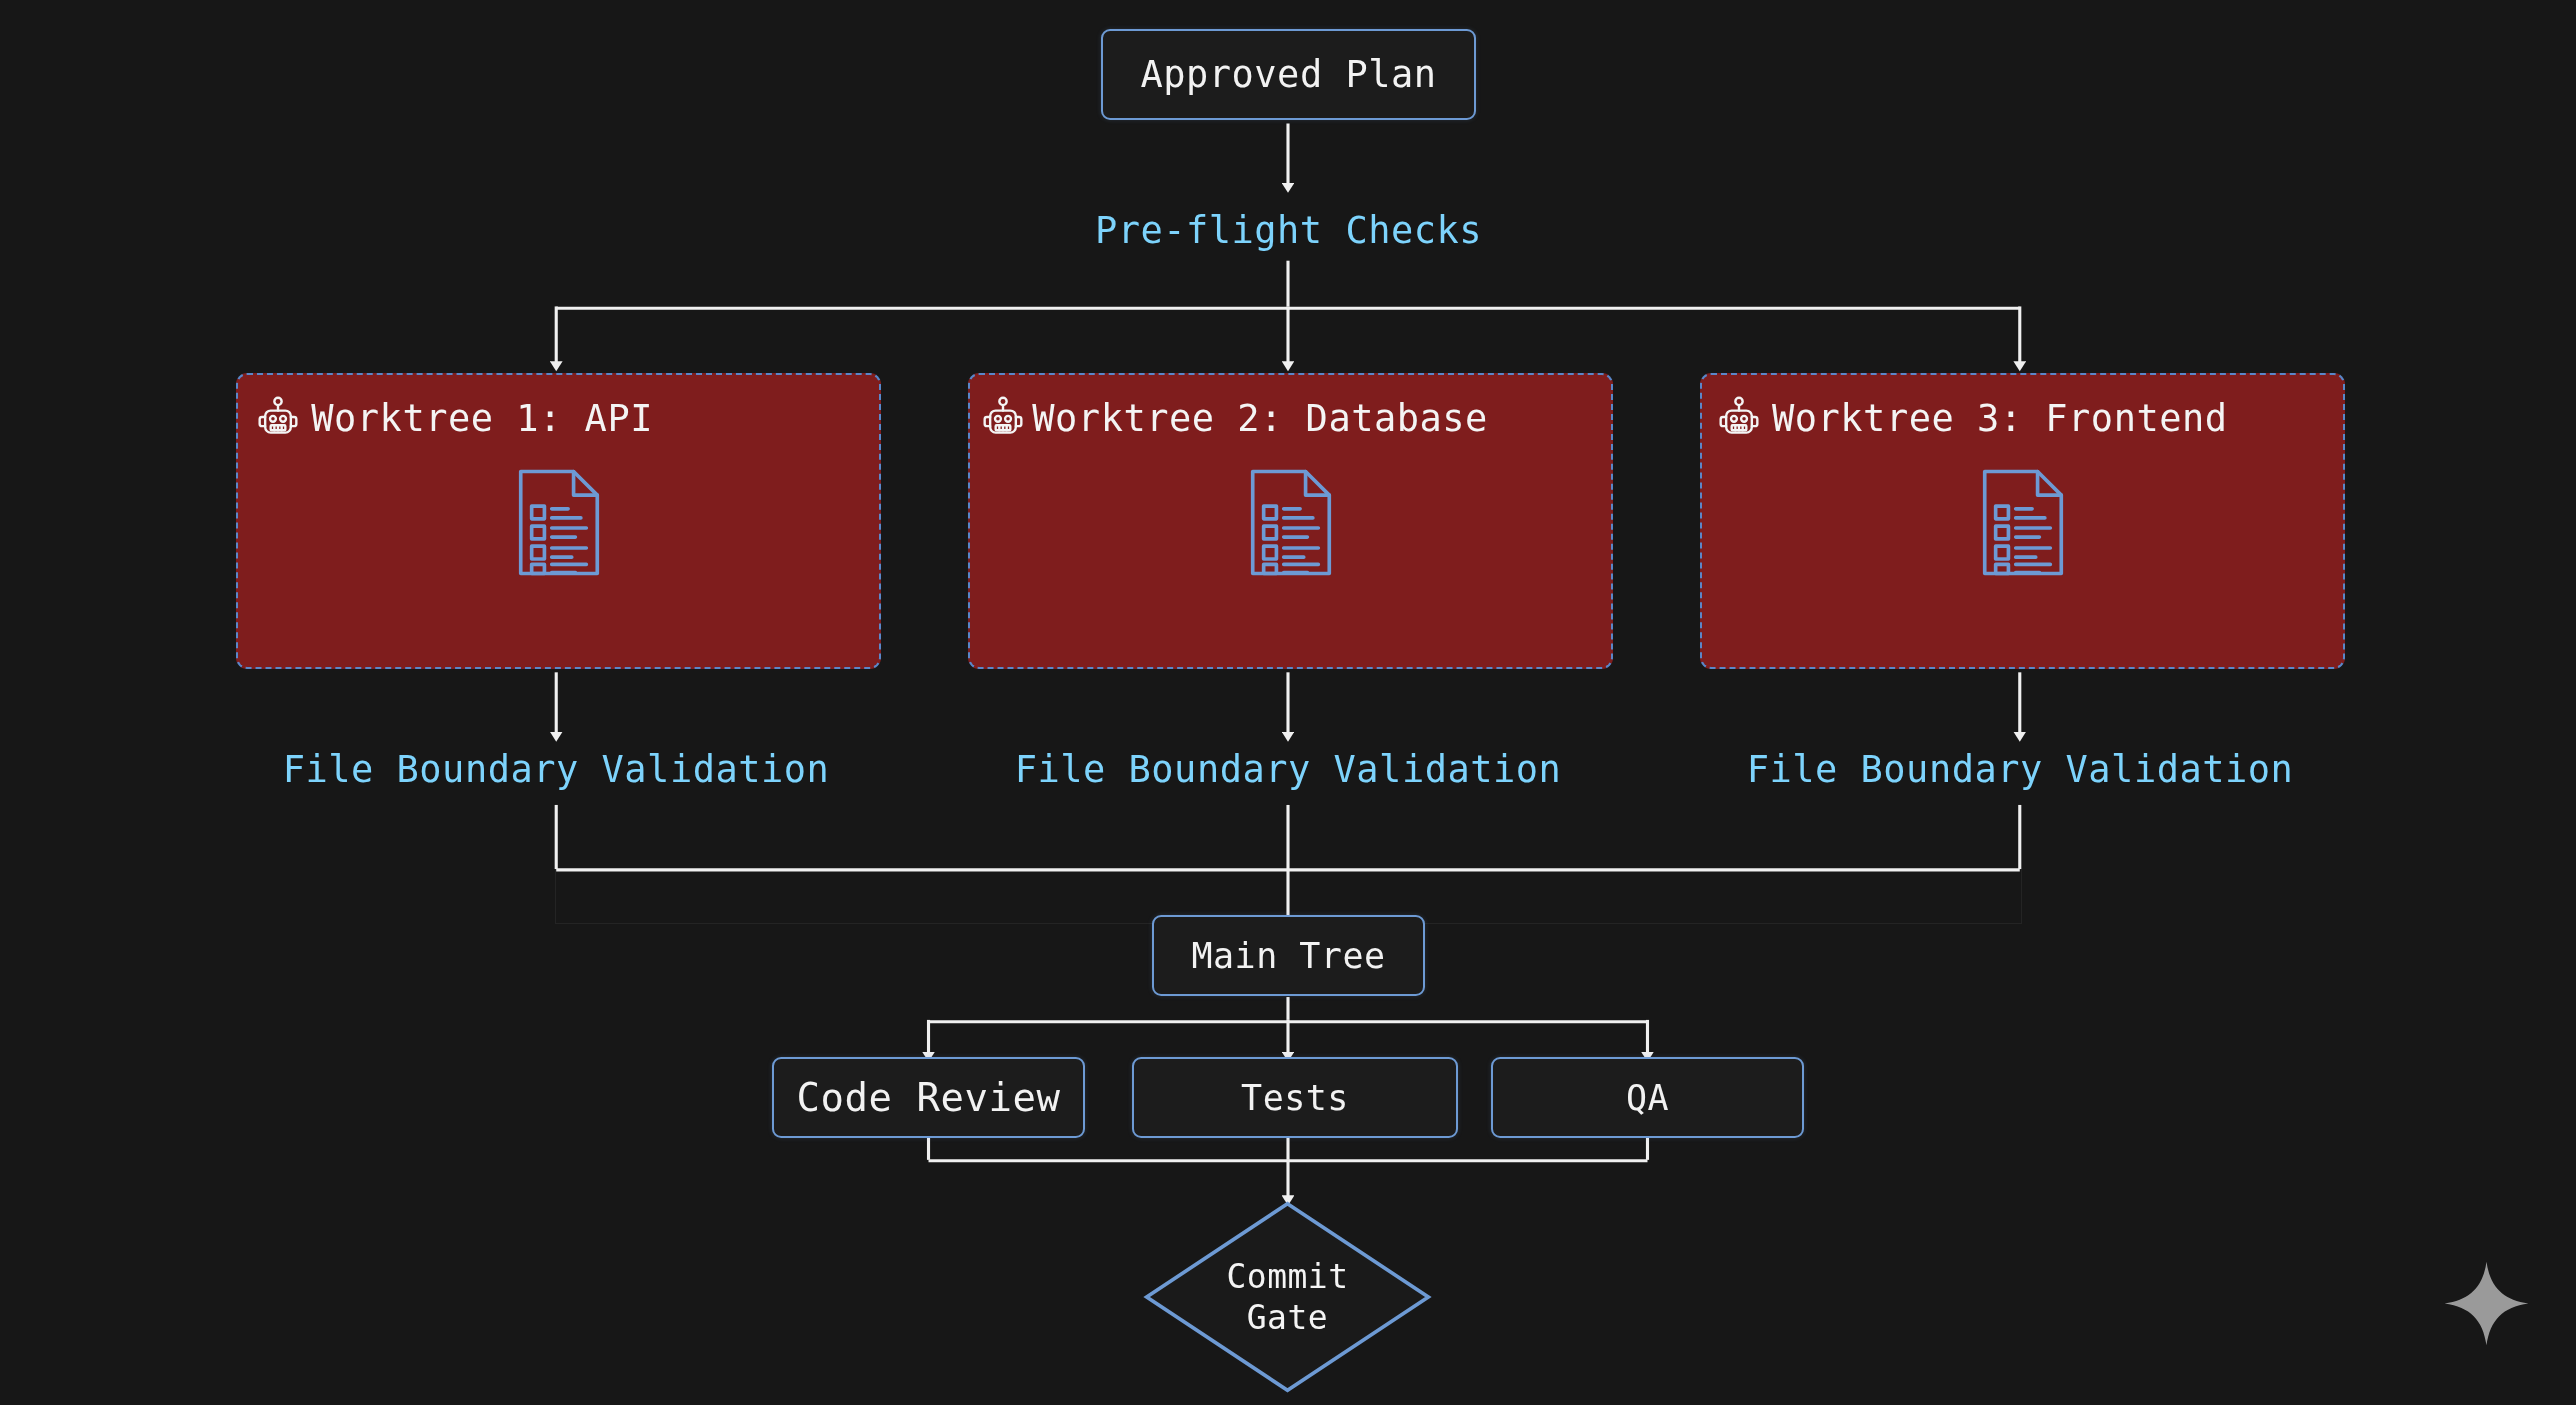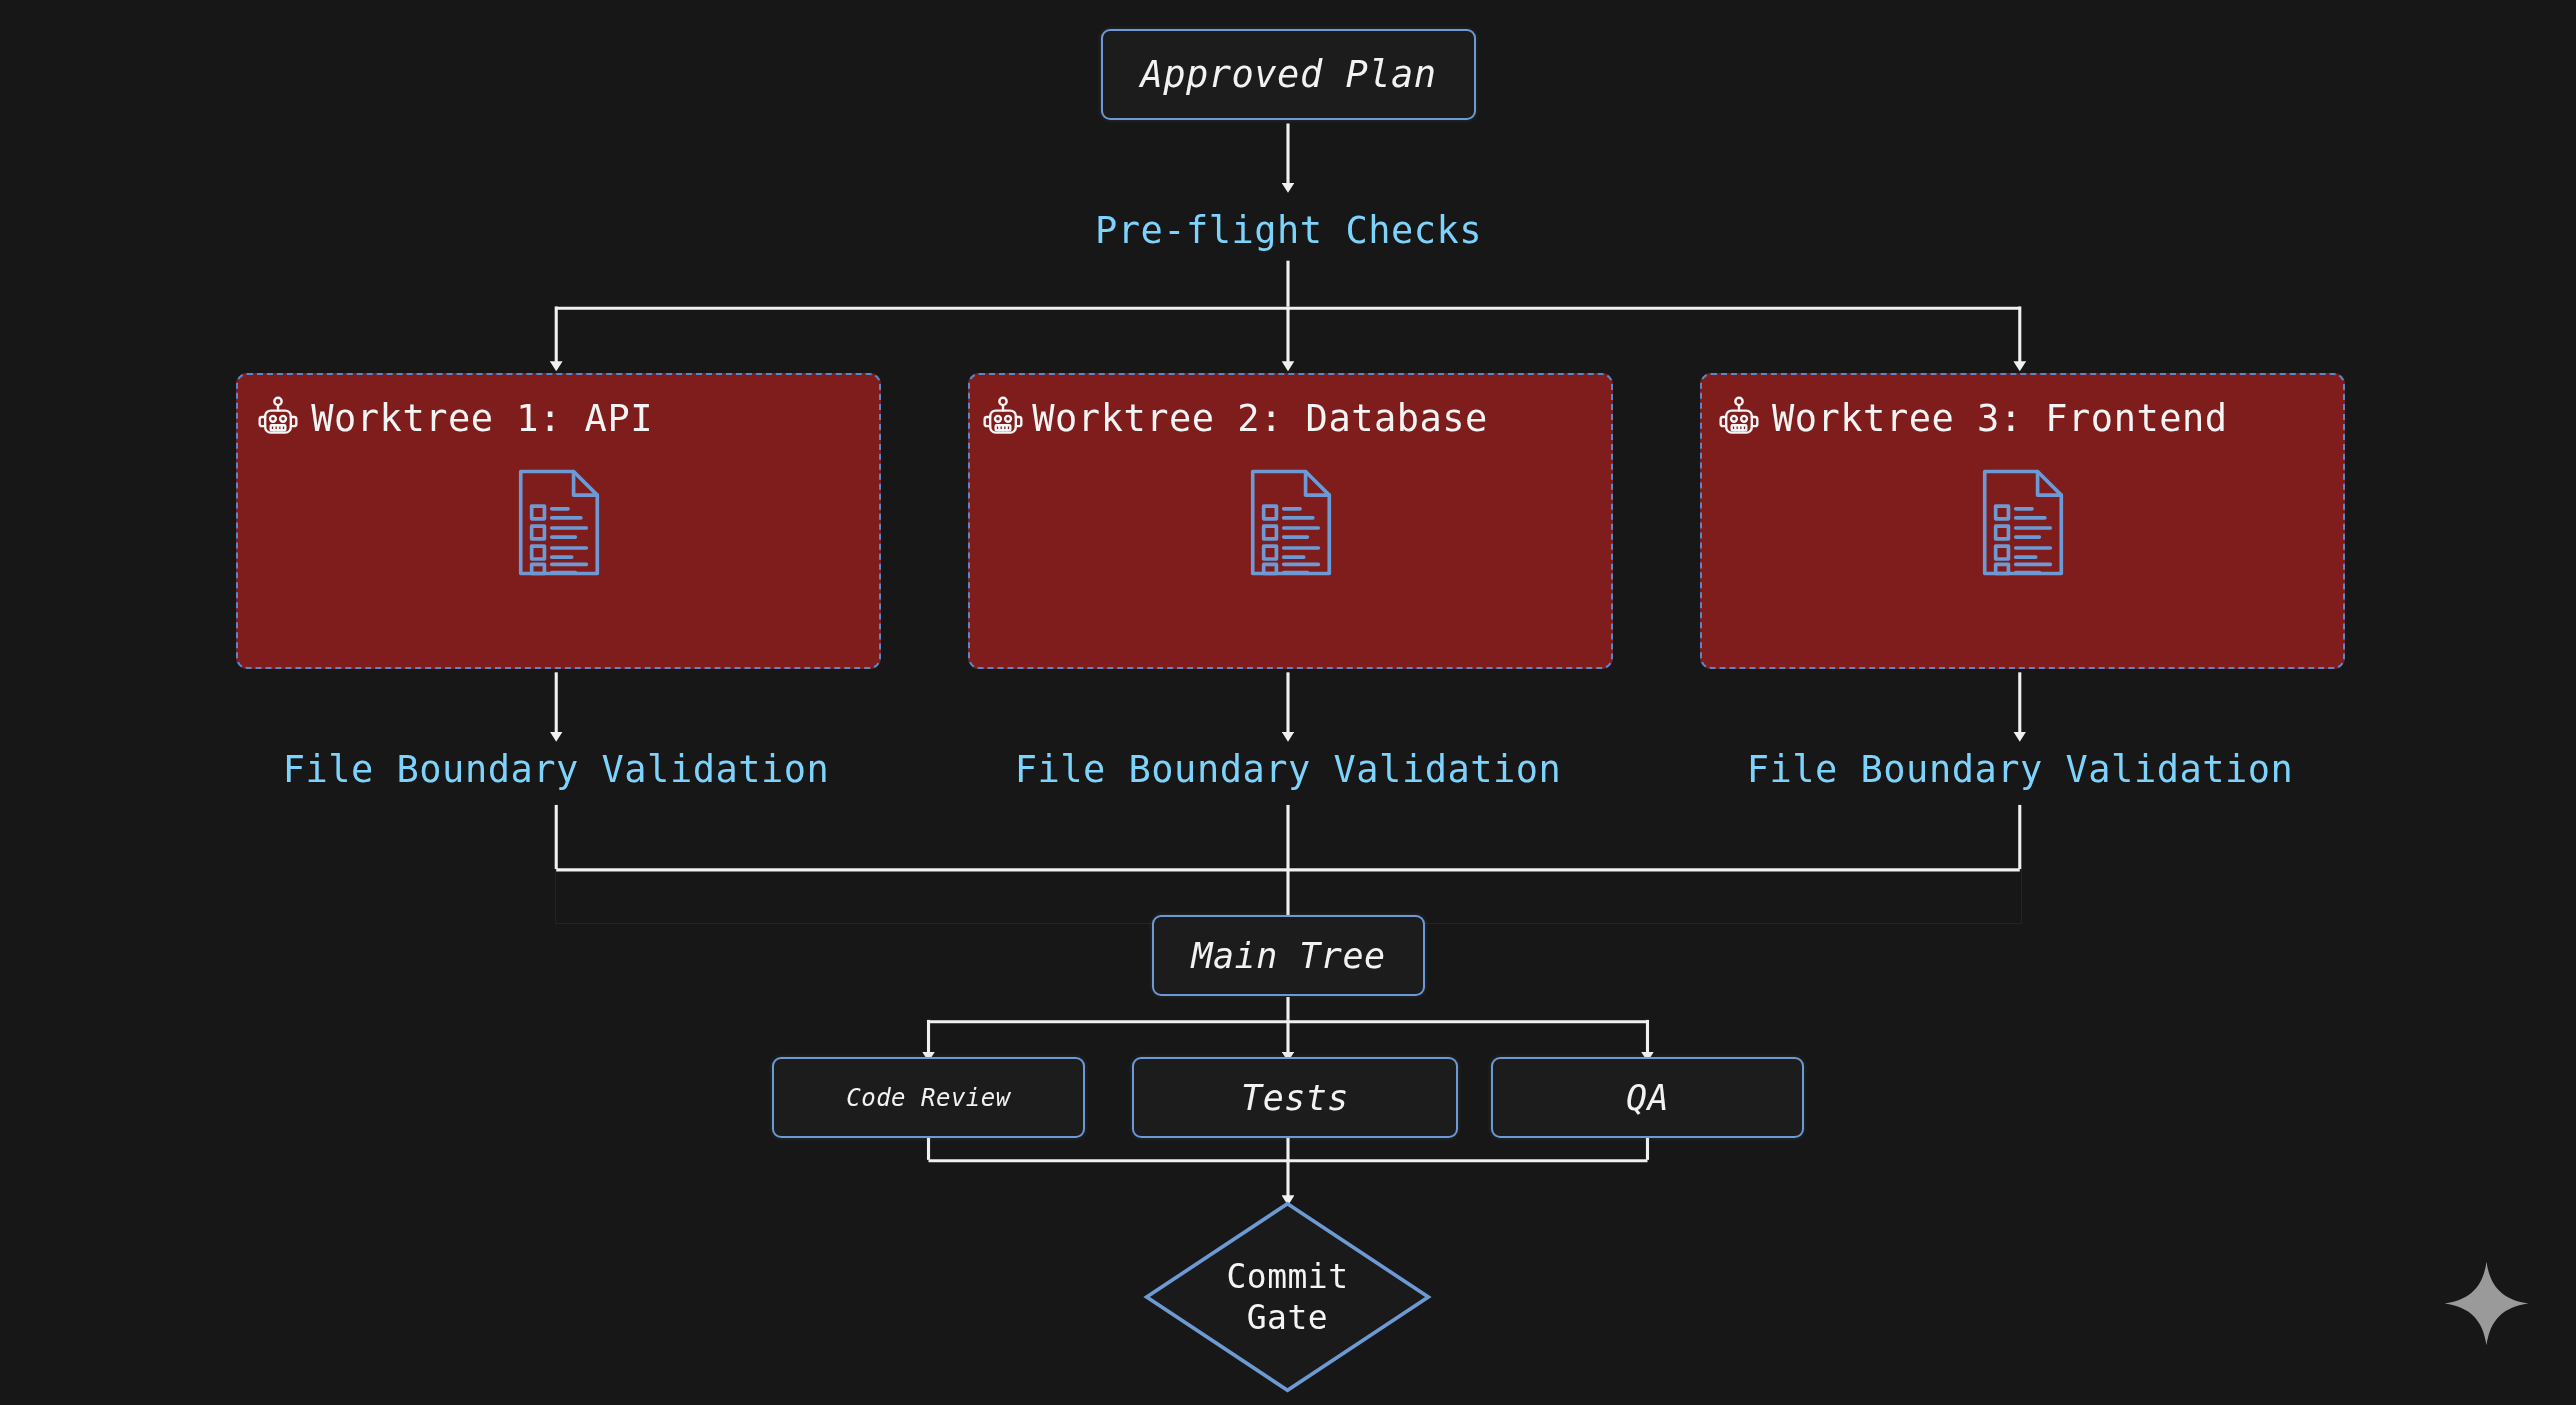--- a/index.html
+++ b/index.html
@@ -16,21 +16,20 @@
   .node{
     position:absolute;
     display:flex; align-items:center; justify-content:center;
     color:#f2f2f2;
     background:#1c1c1c;
     border:2.7px solid #6d9ad4;
     border-radius:9.1px;
     white-space:nowrap;
     letter-spacing:0.5px;
     box-shadow:0 0 5.5px rgba(110,155,212,.18);
-    font-style:italic;
   }
   .plain-label{
     position:absolute;
     color:#7dd3fc;
     white-space:nowrap;
     text-align:center;
     letter-spacing:0.5px;
   }
   .worktree{
     position:absolute;
@@ -220,21 +219,21 @@
   </div>
 
   <div class="plain-label" style="left:236px; top:748px; width:640px; font-size:37px;">File Boundary Validation</div>
   <div class="plain-label" style="left:968px; top:748px; width:640px; font-size:37px;">File Boundary Validation</div>
   <div class="plain-label" style="left:1700px; top:748px; width:640px; font-size:37px;">File Boundary Validation</div>
 
   <div class="node" style="left:1152px; top:915px; width:273px; height:81px; font-size:35px;">
     <span>Main Tree</span>
   </div>
 
-  <div class="node" style="left:772px; top:1057px; width:313px; height:81px; font-size:24px;">
+  <div class="node" style="left:772px; top:1057px; width:313px; height:81px; font-size:39px;">
     <span>Code Review</span>
   </div>
   <div class="node" style="left:1132px; top:1057px; width:326px; height:81px; font-size:35px;">
     <span>Tests</span>
   </div>
   <div class="node" style="left:1491px; top:1057px; width:313px; height:81px; font-size:35px;">
     <span>QA</span>
   </div>
 
   <div class="diamond" style="left:1143px; top:1200px; width:289px; height:194px;">

